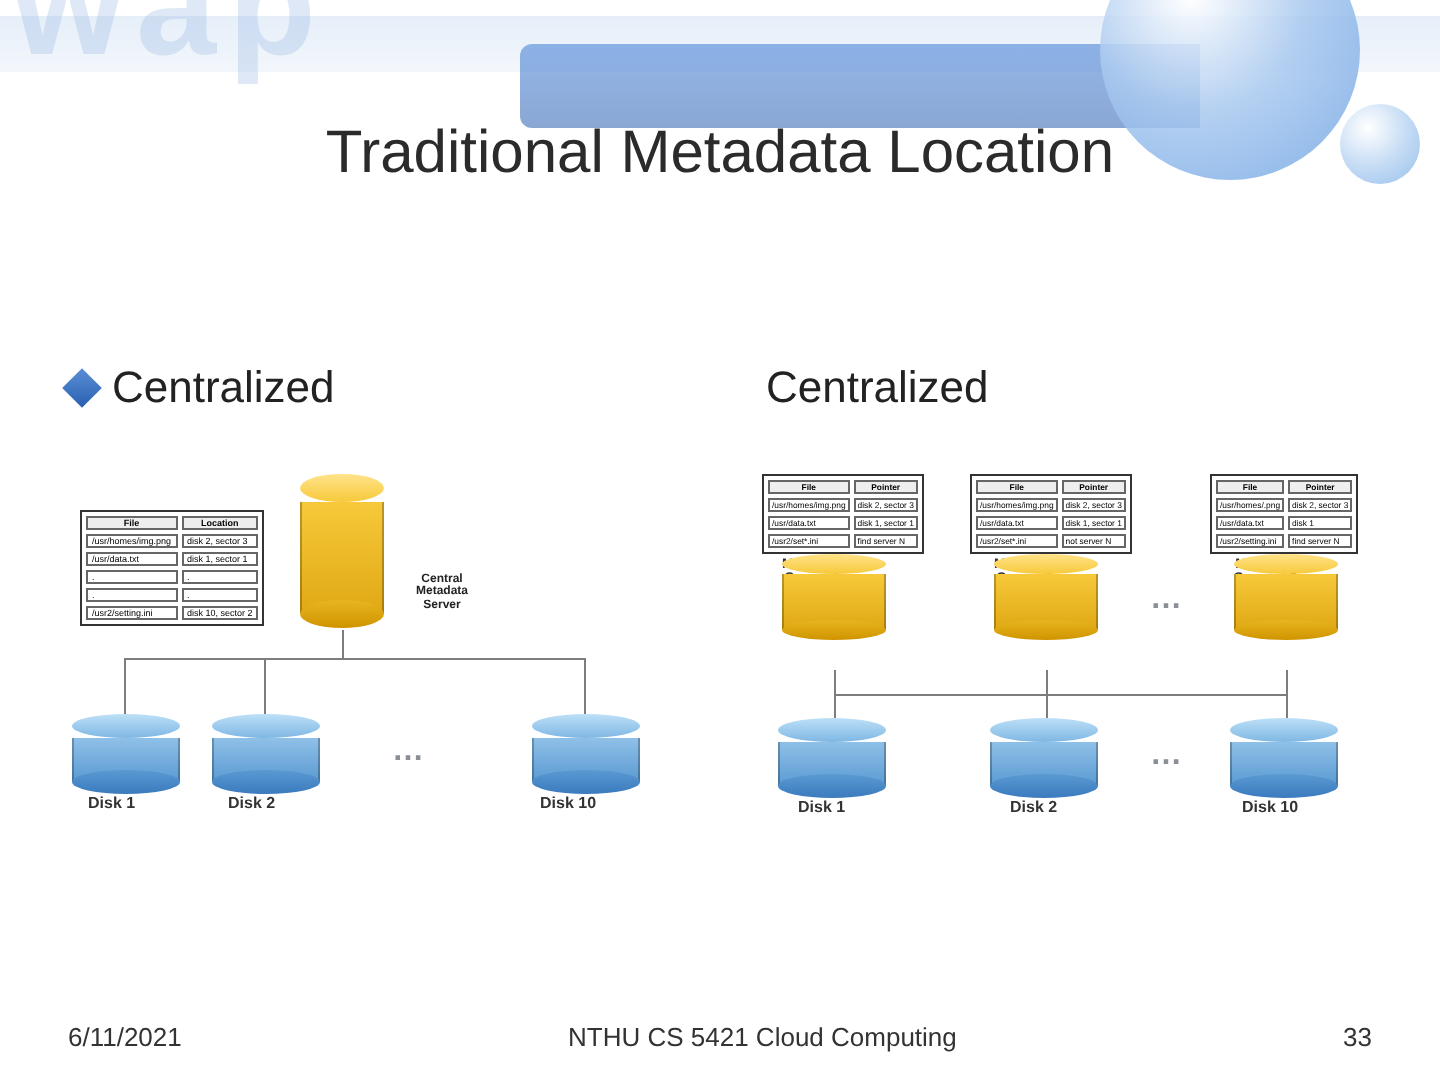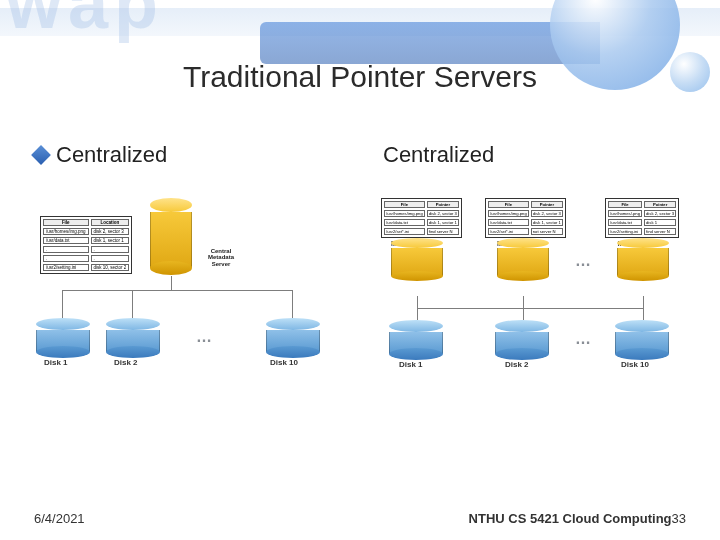--- a/index.html
+++ b/index.html
@@ -69,21 +69,21 @@
   }
 
   .content-row {
     position: absolute;
     top: 142px;
     left: 34px;
     right: 34px;
     display: flex;
     gap: 34px;
   }
-  .col { flex: 1; }
+  .col { flex: 1; margin-top: 39px; }
 
   .bulleted {
     display: flex;
     align-items: center;
     gap: 8px;
     font-size: 22px;
     color: #222;
     margin-bottom: 30px;
   }
   .bullet-diamond {
@@ -199,32 +199,32 @@
   .footer {
     position: absolute;
     bottom: 14px;
     left: 34px;
     right: 34px;
     display: flex;
     justify-content: space-between;
     font-size: 13px;
     color: #333;
   }
-  .footer .center { flex: 1; text-align: right; font-weight: bold; }
+  .footer .center { flex: 1; text-align: center; }
 </style>
 </head>
 <body>
 
 <div class="band-soft"></div>
 <div class="band-blue"></div>
 <div class="circle1"></div>
 <div class="circle2"></div>
 <div class="wm-text">wap</div>
 
-<h1 class="slide-title">Traditional Pointer Servers</h1>
+<h1 class="slide-title">Traditional Metadata Location</h1>
 
 <div class="content-row">
 
   <div class="col">
     <div class="bulleted">
       <span class="bullet-diamond"></span>
       <span>Centralized</span>
     </div>
     <div class="centralized-wrap">
 
@@ -417,16 +417,16 @@
       <div class="ellipsis" style="left:198px; top:54px;">…</div>
 
       <div class="disk-lbl" style="left:22px; top:162px;">Disk 1</div>
       <div class="disk-lbl" style="left:128px; top:162px;">Disk 2</div>
       <div class="disk-lbl" style="left:244px; top:162px;">Disk 10</div>
     </div>
   </div>
 </div>
 
 <div class="footer">
-  <span>6/4/2021</span>
+  <span>6/11/2021</span>
   <span class="center">NTHU CS 5421 Cloud Computing</span>
   <span>33</span>
 </div>
 
 </body></html>

